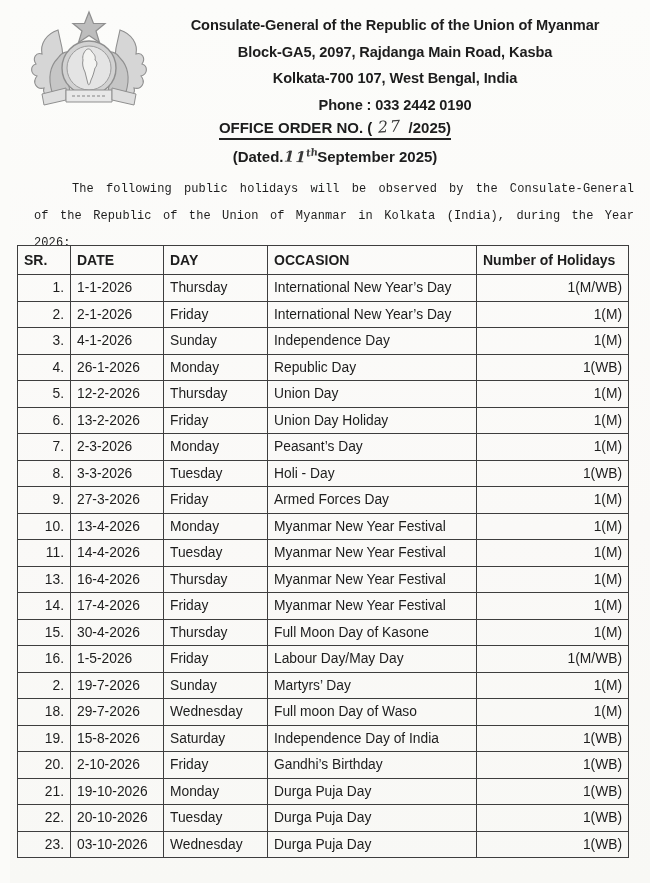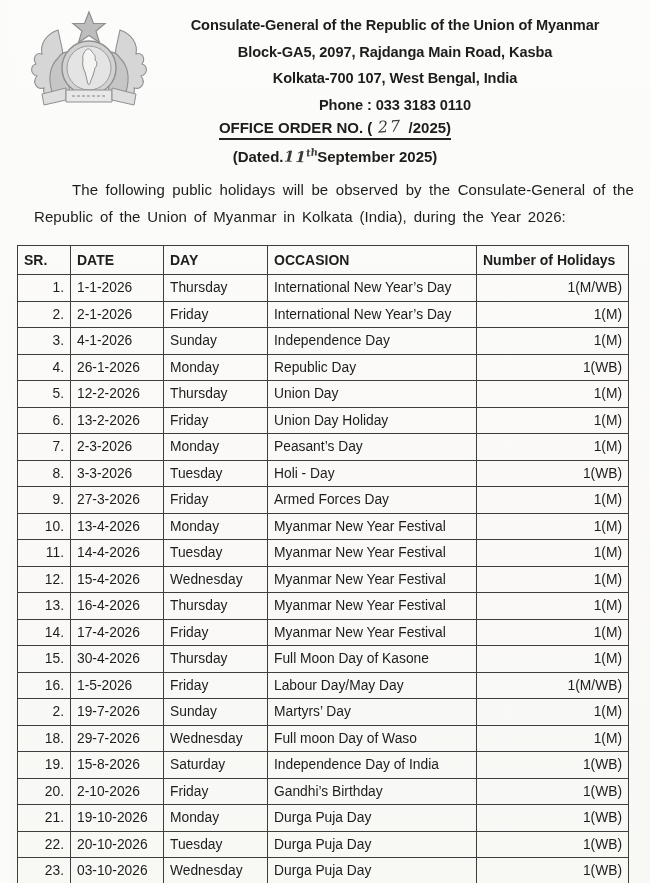--- a/index.html
+++ b/index.html
@@ -81,26 +81,27 @@
     color: #3a3a3a;
     font-size: 10px;
     vertical-align: super;
     transform: rotate(-6deg);
     margin-right: -1px;
   }
   .intro {
     position: absolute;
     left: 24px; top: 176px;
     width: 600px;
-    font-size: 15px;
+    font-size: 12px;
     line-height: 27px;
     text-align: justify;
     text-indent: 38px;
     letter-spacing: 0.1px;
     word-spacing: 2.5px;
+    font-family: Liberation Mono, monospace;
   }
   table.holidays {
     position: absolute;
     left: 7px; top: 245px;
     width: 611px;
     border-collapse: collapse;
     table-layout: fixed;
     font-size: 13.8px;
   }
   table.holidays th, table.holidays td {
@@ -150,21 +151,21 @@
     <path class="seal-shape" d="M14 86 L38 80 L38 92 L16 97 Z" fill="#dedede" stroke-width="1"></path>
     <path class="seal-shape" d="M38 82 L84 82 L84 94 L38 94 Z" fill="#e8e8e8" stroke-width="1"></path>
     <path class="seal-shape" d="M108 86 L84 80 L84 92 L106 97 Z" fill="#dedede" stroke-width="1"></path>
     <line x1="44" y1="88" x2="78" y2="88" stroke="#a5a5a5" stroke-width="1.5" stroke-dasharray="3 2"></line>
   </svg>
 
   <div class="header-text">
     <div class="hline">Consulate-General of the Republic of the Union of Myanmar</div>
     <div class="hline">Block-GA5, 2097, Rajdanga Main Road, Kasba</div>
     <div class="hline">Kolkata-700 107, West Bengal, India</div>
-    <div class="hline">Phone : 033 3183 0110</div>
+    <div class="hline">Phone : 033 2442 0190</div>
   </div>
 
   <div class="order-block">
     <div>
       <span class="order-line"><span>OFFICE ORDER NO. (</span><span class="handwrite">27</span><span>/2025)</span></span>
     </div>
     <div class="dated-line"><span>(Dated.</span><span class="handwrite-day">11</span><span class="handwrite-ord">th</span><span>September 2025)</span></div>
   </div>
 
   <p class="intro">The following public holidays will be observed by the Consulate-General of the Republic of the Union of Myanmar in Kolkata (India), during the Year 2026:</p>
@@ -258,27 +259,20 @@
           <td class="col-holidays">1(M)</td>
         </tr>
         <tr>
           <td class="col-sr">11.</td>
           <td class="col-date">14-4-2026</td>
           <td class="col-day">Tuesday</td>
           <td class="col-occasion">Myanmar New Year Festival</td>
           <td class="col-holidays">1(M)</td>
         </tr>
         <tr>
-          <td class="col-sr">12.</td>
-          <td class="col-date">15-4-2026</td>
-          <td class="col-day">Wednesday</td>
-          <td class="col-occasion">Myanmar New Year Festival</td>
-          <td class="col-holidays">1(M)</td>
-        </tr>
-        <tr>
           <td class="col-sr">13.</td>
           <td class="col-date">16-4-2026</td>
           <td class="col-day">Thursday</td>
           <td class="col-occasion">Myanmar New Year Festival</td>
           <td class="col-holidays">1(M)</td>
         </tr>
         <tr>
           <td class="col-sr">14.</td>
           <td class="col-date">17-4-2026</td>
           <td class="col-day">Friday</td>

